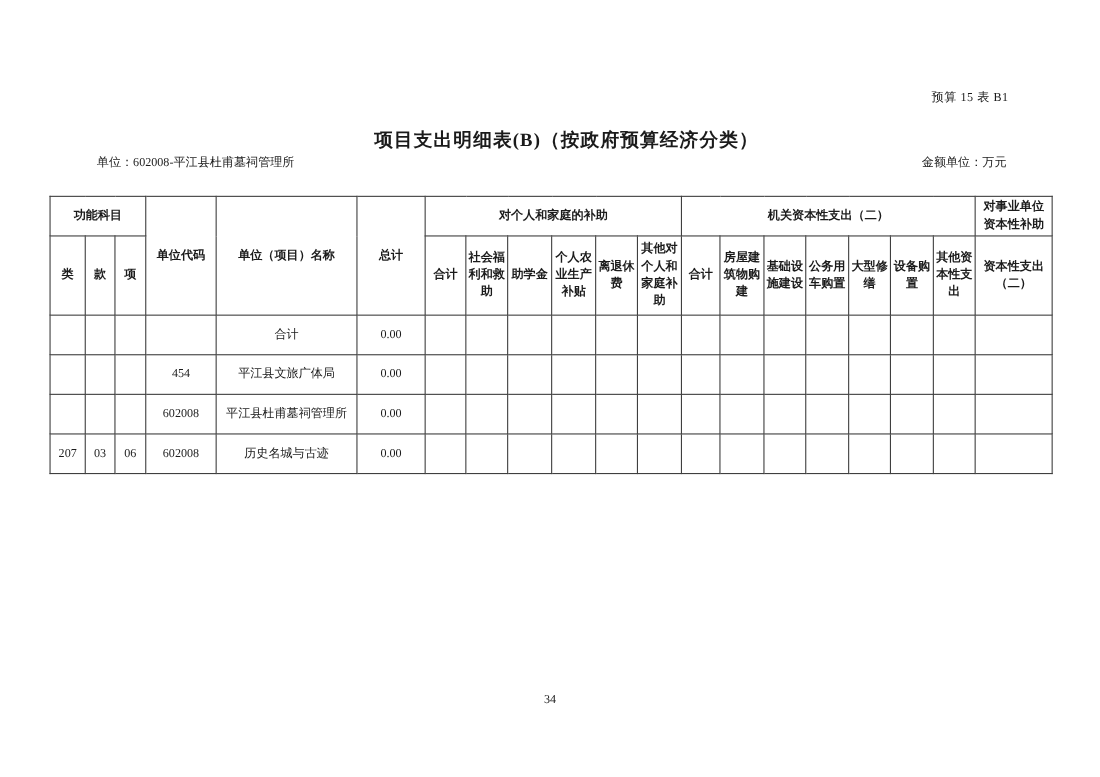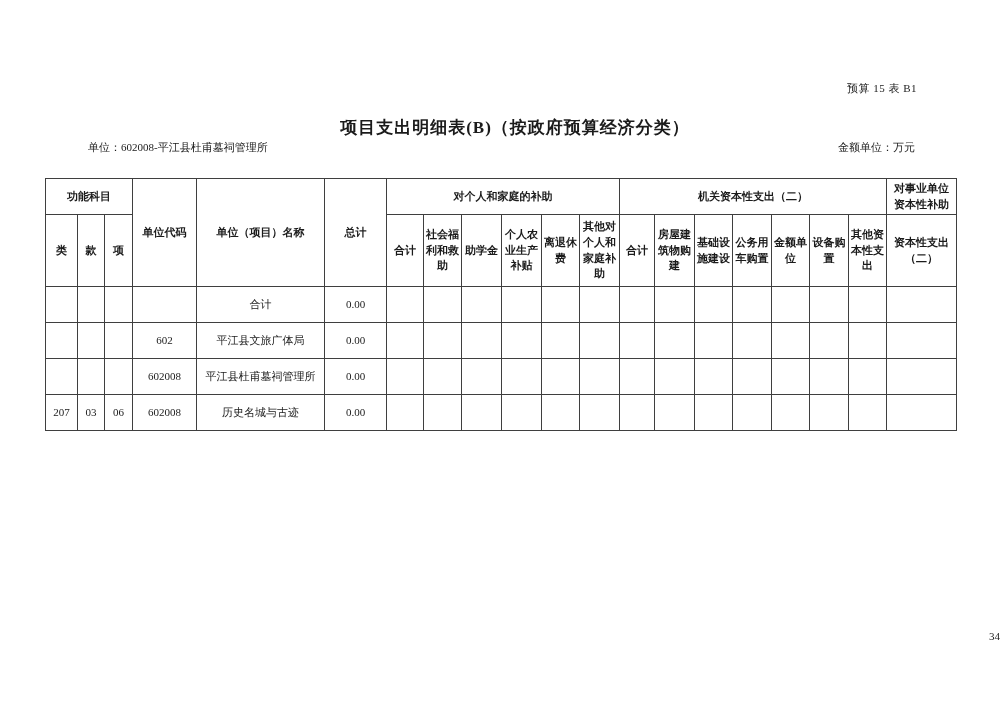--- a/index.html
+++ b/index.html
@@ -76,21 +76,21 @@
     line-height: 1.3;
   }
   tr.hrow1 { height: 36px; }
   tr.hrow2 { height: 72px; }
   .pre { white-space: pre-line; }
   .page-num {
     position: absolute;
     top: 630px;
     left: 0;
     width: 100%;
-    text-align: right;
+    text-align: center;
     font-size: 11px;
   }
 </style>
 </head>
 <body>
 
 <div class="page">
 
   <div class="doc-ref">预算 15 表 B1</div>
 
@@ -142,21 +142,21 @@
         <th>合计</th>
         <th>社会福利和救助</th>
         <th>助学金</th>
         <th>个人农业生产补贴</th>
         <th>离退休费</th>
         <th>其他对个人和家庭补助</th>
         <th>合计</th>
         <th>房屋建筑物购建</th>
         <th>基础设施建设</th>
         <th>公务用车购置</th>
-        <th>金额单位</th>
+        <th>大型修缮</th>
         <th>设备购置</th>
         <th>其他资本性支出</th>
         <th class="pre">资本性支出
 （二）</th>
       </tr>
     </thead>
     <tbody>
       <tr>
         <td></td>
         <td></td>
@@ -176,21 +176,21 @@
           <td></td>
           <td></td>
           <td></td>
           <td></td>
           <td></td>
         </tr>
       <tr>
         <td></td>
         <td></td>
         <td></td>
-        <td>602</td>
+        <td>454</td>
         <td>平江县文旅广体局</td>
         <td>0.00</td>
       <td></td>
           <td></td>
           <td></td>
           <td></td>
           <td></td>
           <td></td>
           <td></td>
           <td></td>

